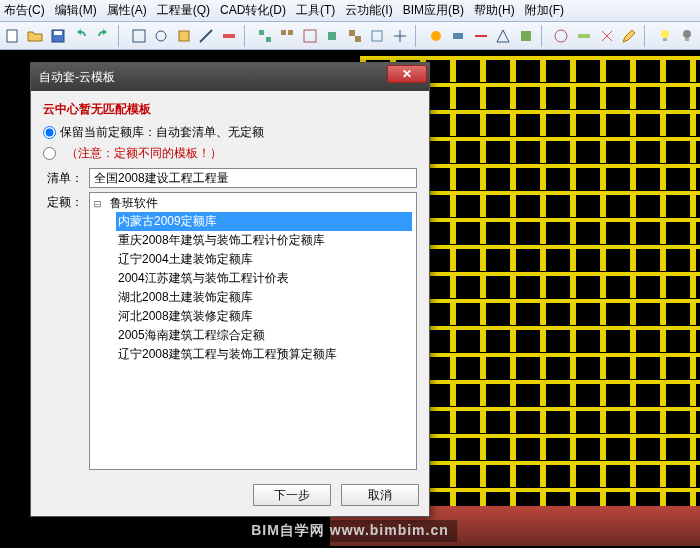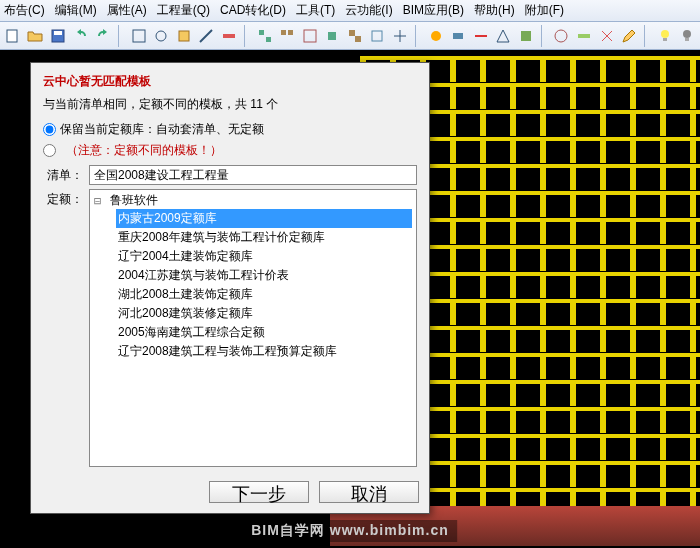--- a/index.html
+++ b/index.html
@@ -125,24 +125,24 @@
   }
   .tree-root .children { margin-left: 22px; }
   .tree-item { padding: 1px 2px; white-space: nowrap; }
   .tree-item.selected { background: #3399ff; color: #fff; }
   .dash { color: #888; font-family: monospace; display:inline-block; width:14px; }
   .btn-row {
     display: flex; justify-content: flex-end; gap: 10px;
     padding: 6px 10px 10px 10px;
   }
   .btn {
-    width: 100px; height: 22px;
+    width: 78px; height: 22px;
     background: linear-gradient(#fefefe,#e6e6e6);
     border: 1px solid #888;
-    font-size: 18px;
+    font-size: 12px;
     cursor: pointer;
   }
   
   .building {
     position:absolute; right: -20px; top: 6px; width: 360px; height: 490px;
     background:
       linear-gradient(#000,#000);
   }
   .floor { position:absolute; left:0; right:0; height:26px; }
   .slab { position:absolute; left:0; right:0; top:0; height:4px; background:#e8d300; }
@@ -577,25 +577,28 @@
         <div class="col" style="left: 270px;"></div>
         <div class="col" style="left: 300px;"></div>
         <div class="col" style="left: 330px;"></div>
       </div>
       <div class="base"></div>
     </div>
   <div class="watermark">BIM自学网 www.bimbim.cn</div>
 </div>
 
 <div class="dialog">
+  <div class="titlebar">
+    <span>自动套-云模板</span>
+    <div class="close-btn">
+      <span>✕</span>
+    </div>
+  </div>
   <div class="dlg-body">
     <div class="dlg-heading">云中心暂无匹配模板</div>
-    <div class="dlg-sub">
-      <span>与当前清单相同，定额不同的模板，共 </span><span>11</span><span> 个</span>
-    </div>
     <div class="radio-row">
       <input type="radio" name="opt" checked="" style="">
       <label>保留当前定额库：自动套清单、无定额</label>
     </div>
     <div class="radio-row">
       <input type="radio" name="opt" style="">
       <span class="warn">（注意：定额不同的模板！）</span>
     </div>
     <div class="form-row">
       <span class="lbl">清单：</span>

